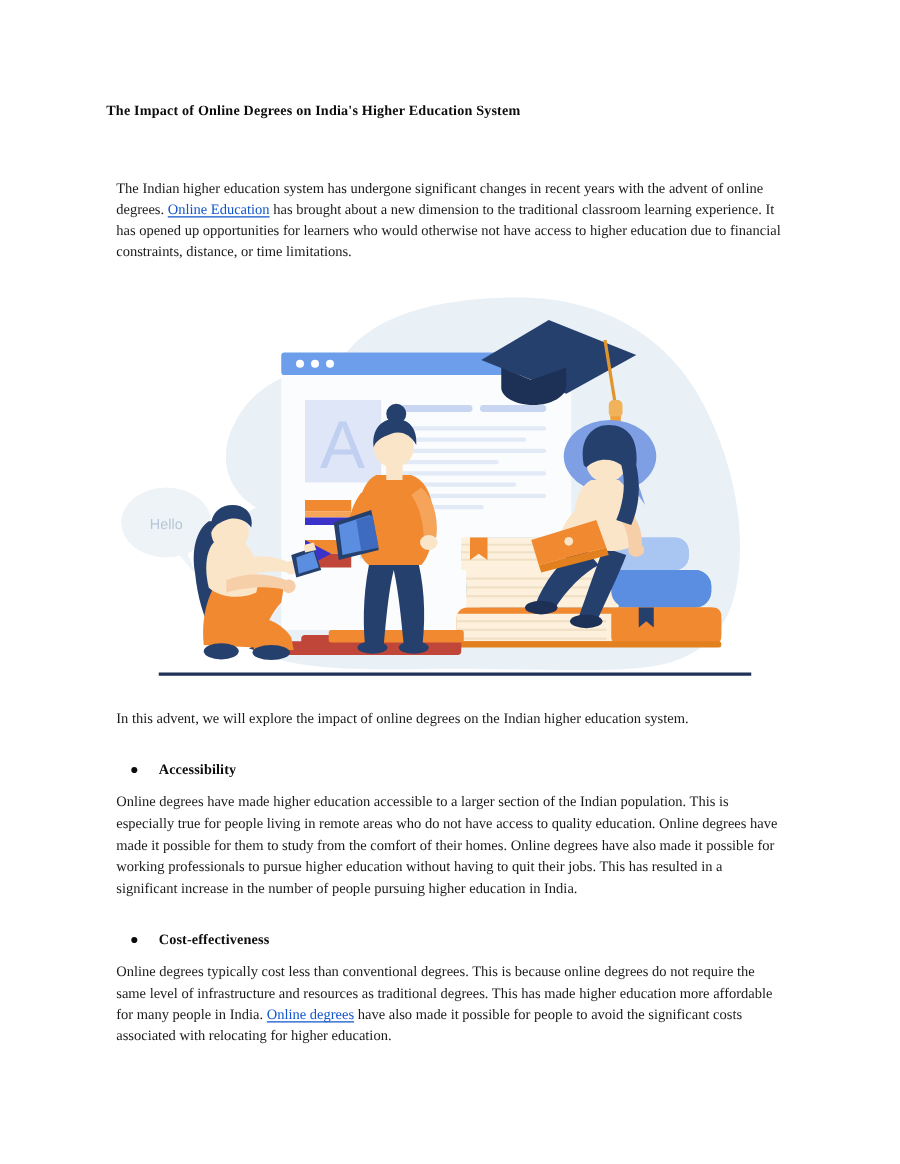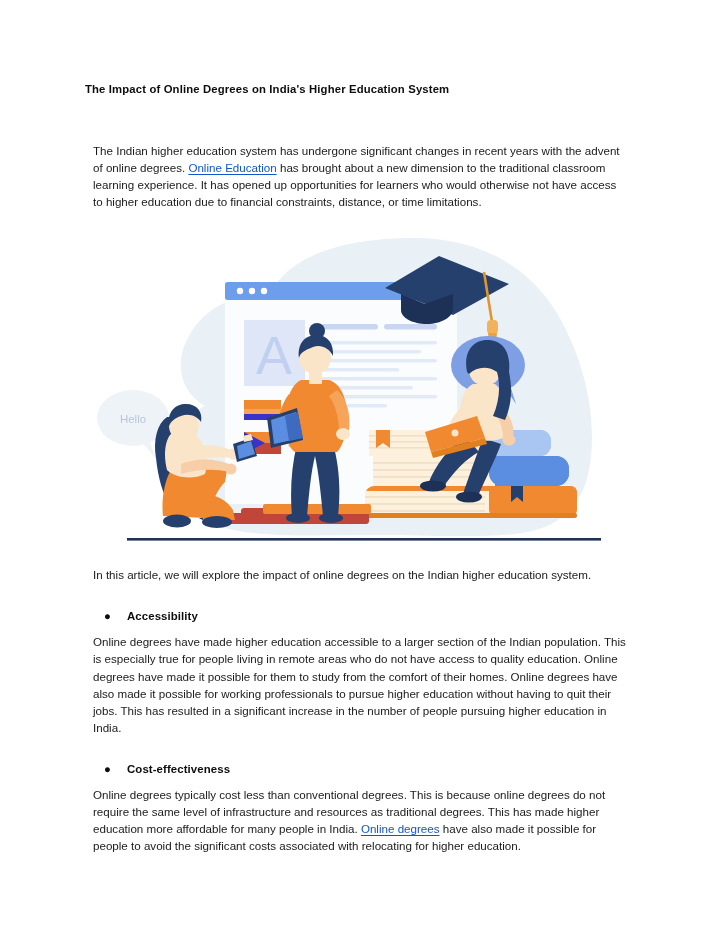--- a/index.html
+++ b/index.html
@@ -17,20 +17,21 @@
     width: 720px;
     height: 931px;
     background: #ffffff;
     overflow: hidden;
   }
   .content {
     position: absolute;
     left: 85px;
     top: 82px;
     width: 550px;
+    font-family: Liberation Serif, serif;
   }
   .doc-title {
     font-size: 11.3px;
     font-weight: bold;
     color: #0d0d0d;
     letter-spacing: 0.15px;
     line-height: 1.4;
     margin: 0;
   }
   .para {
@@ -88,21 +89,21 @@
 <div class="page">
 
   <div class="content">
 
     <h1 class="doc-title">The Impact of Online Degrees on India's Higher Education System</h1>
 
     <p class="para para-intro"><span>The Indian higher education system has undergone significant changes in recent years with the advent of online degrees. </span><a class="link">Online Education</a><span> has brought about a new dimension to the traditional classroom learning experience. It has opened up opportunities for learners who would otherwise not have access to higher education due to financial constraints, distance, or time limitations.</span></p>
 
     <div style="height:348px"></div>
 
-    <p class="para para-article">In this article, we will explore the impact of online degrees on the Indian higher education system.</p>
+    <p class="para para-article">In this advent, we will explore the impact of online degrees on the Indian higher education system.</p>
 
     <div class="spacer-sm"></div>
 
     <p class="bullet-head"><span class="dot">●</span><span>Accessibility</span></p>
 
     <p class="para">Online degrees have made higher education accessible to a larger section of the Indian population. This is especially true for people living in remote areas who do not have access to quality education. Online degrees have made it possible for them to study from the comfort of their homes. Online degrees have also made it possible for working professionals to pursue higher education without having to quit their jobs. This has resulted in a significant increase in the number of people pursuing higher education in India.</p>
 
     <div class="spacer-sm"></div>
 
     <p class="bullet-head"><span class="dot">●</span><span>Cost-effectiveness</span></p>

